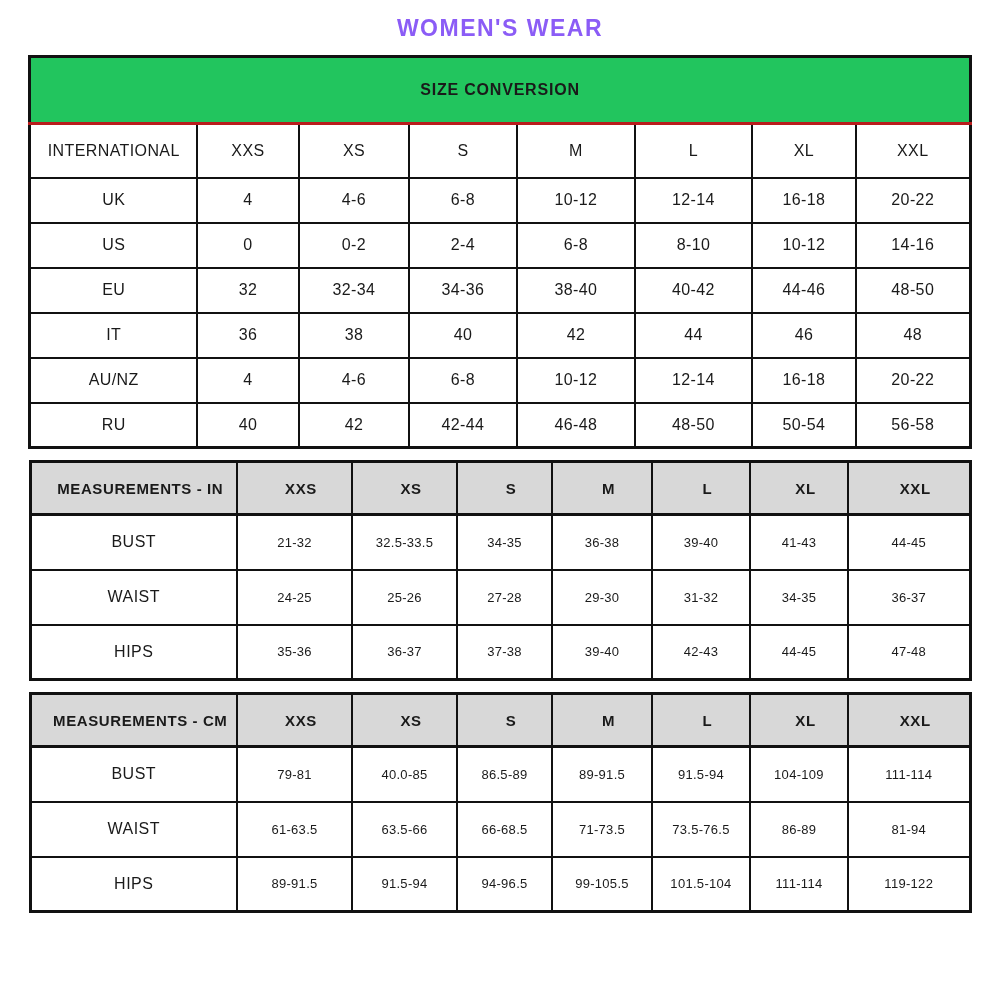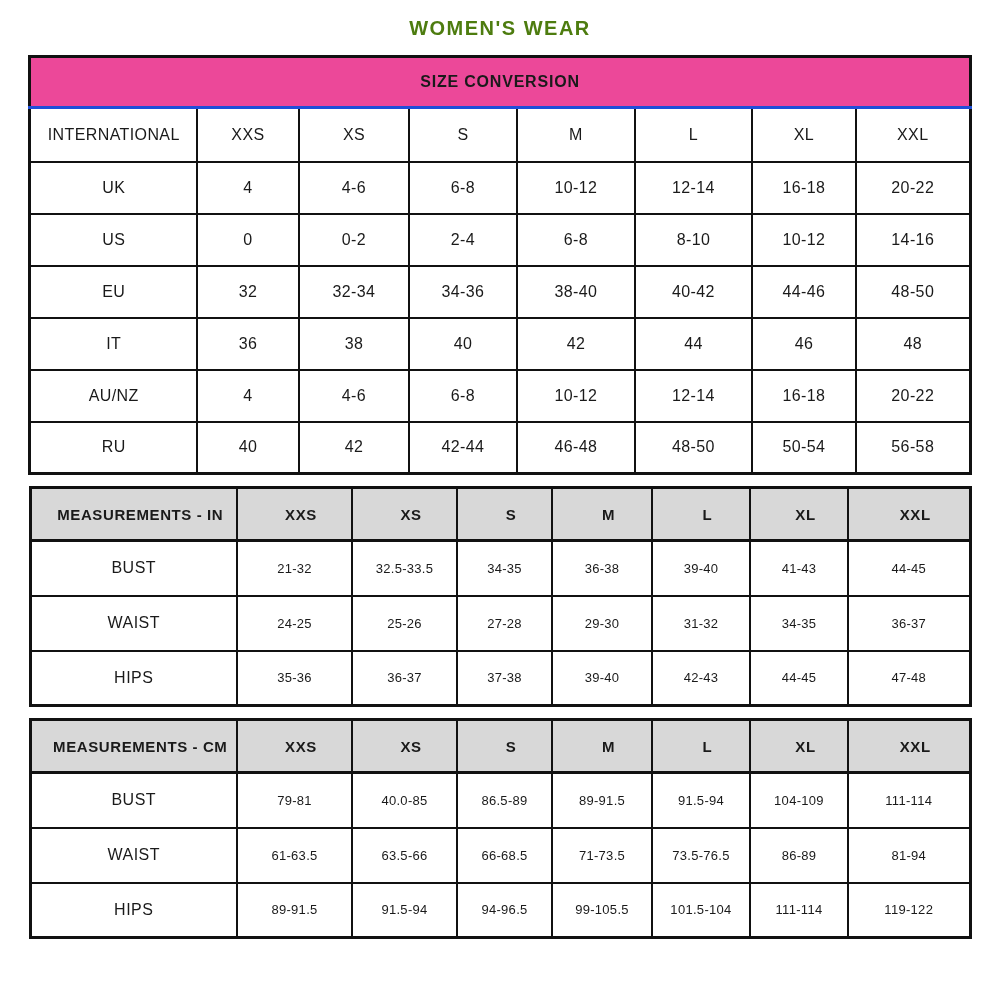--- a/index.html
+++ b/index.html
@@ -7,50 +7,50 @@
   .page {
     width: 1000px; height: 1000px;
     padding-top: 13px;
     font-family: "Liberation Sans", sans-serif;
     color: #1a1a1a;
     background: #ffffff;
   }
   .title {
     margin: 0 0 11px 0;
     text-align: center;
-    font-size: 20px;
+    font-size: 23px;
     line-height: 31px;
     font-weight: 700;
     letter-spacing: 1.5px;
-    color: #4d7c0f;
+    color: #8b5cf6;
   }
   table.tbl {
     width: 940px;
     margin: 0 auto;
     border-collapse: collapse;
     table-layout: fixed;
     border: 3px solid #111111;
   }
   table.tbl td {
     border: 2px solid #111111;
     text-align: center;
     vertical-align: middle;
     padding: 0 2px;
     overflow: hidden;
     white-space: nowrap;
   }
   
-  .t1 td { font-size: 16px; letter-spacing: 0.4px; height: 52px; }
+  .t1 td { font-size: 16px; letter-spacing: 0.4px; height: 45px; }
   .t1 tr.banner td {
-    height: 51px;
-    background: #ec4899;
+    height: 67px;
+    background: #22c55e;
     font-weight: 700;
     font-size: 16px;
     letter-spacing: 0.8px;
-    border-bottom: 3px solid #1d4ed8;
+    border-bottom: 3px solid #b91c1c;
   }
   .t1 tr.cols td { height: 54px; }
   
   .t2, .t3 { margin-top: 11px !important; }
   .t2 td, .t3 td { font-size: 13px; letter-spacing: 0.3px; height: 55px; }
   .t2 tr.head td, .t3 tr.head td {
     height: 53px;
     background: #d8d8d8;
     font-weight: 700;
     font-size: 15px;

